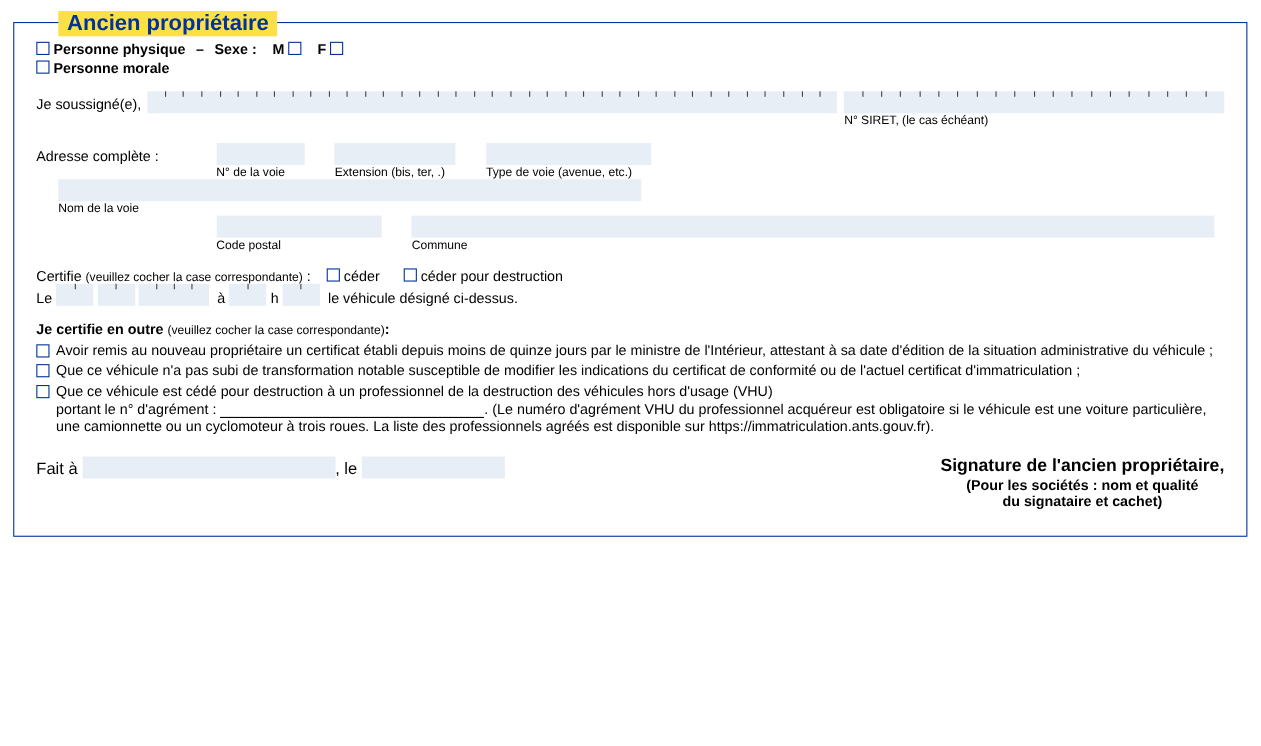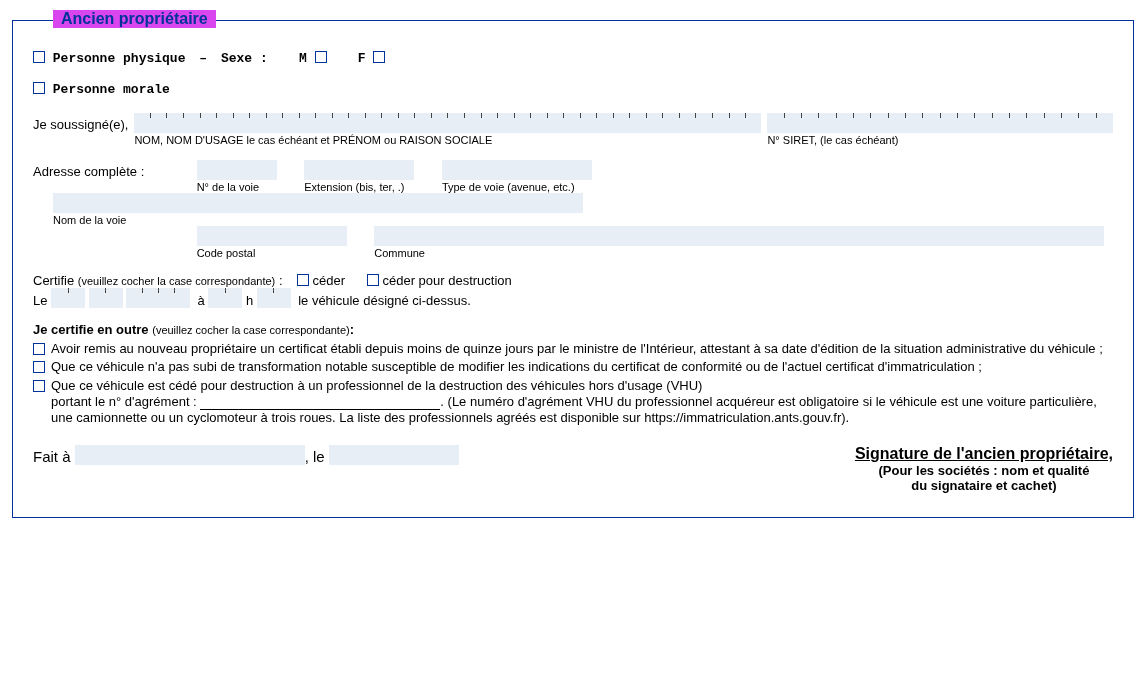--- a/index.html
+++ b/index.html
@@ -14,36 +14,36 @@
   .fieldset {
     border: 1.5px solid #003399;
     padding: 14px 20px 24px 20px;
     position: relative;
     margin-top: 8px;
   }
   .legend {
     position: absolute;
     top: -11px;
     left: 40px;
-    background: #d946ef;
+    background: #fde047;
     padding: 0 8px;
     color: #003399;
     font-weight: bold;
-    font-size: 16px;
+    font-size: 20px;
   }
   .checkbox {
     display: inline-block;
     width: 12px;
     height: 12px;
     border: 1.2px solid #003399;
     vertical-align: -1px;
     background: #fff;
   }
   .bold { font-weight: bold; }
-  .row { margin: 16px 0; font-family: Liberation Mono, monospace; }
+  .row { margin: 2px 0; }
   .sep { margin: 0 6px; font-weight: bold; }
   .ticked-field {
     display: inline-block;
     height: 20px;
     background: #e8eef5;
     border: none;
     vertical-align: bottom;
     position: relative;
   }
   .ticked-field .ticks {
@@ -79,21 +79,21 @@
   .flex-row { display: flex; align-items: flex-start; gap: 6px; }
   .cert-block { margin: 4px 0 19px 0; padding-left: 0; }
   .cert-item { display: flex; align-items: flex-start; margin: 2px 0; }
   .cert-item .checkbox { flex: 0 0 auto; margin-top: 2px; margin-right: 6px; }
   .cert-item .txt { flex: 1; line-height: 1.25; }
   .sig-block {
     float: right;
     text-align: center;
     font-size: 14px;
   }
-  .sig-block .b { font-weight: bold; font-size: 16px; text-decoration: underline; }
+  .sig-block .b { font-weight: bold; font-size: 16px; }
   .sig-block .s { font-weight: bold; font-size: 13px; }
   .mt6 { margin-top: 0; }
   .mt12 { margin-top: 14px; }
   .small-note { font-size: 11px; }
   .clearfix::after { content:""; display:block; clear:both; }
 </style>
 </head>
 <body>
 
 <div class="fieldset">
@@ -154,21 +154,20 @@
             <span></span>
             <span></span>
             <span></span>
             <span></span>
             <span></span>
             <span></span>
             <span></span>
             <span></span>
           </div>
       </div>
-      <div class="sublabel">NOM, NOM D'USAGE le cas échéant et PRÉNOM ou RAISON SOCIALE</div>
     </div>
     <div style="flex:0 0 32%;">
       <div class="ticked-field" style="width:100%;">
         <div class="ticks">
             <span></span>
             <span></span>
             <span></span>
             <span></span>
             <span></span>
             <span></span>

